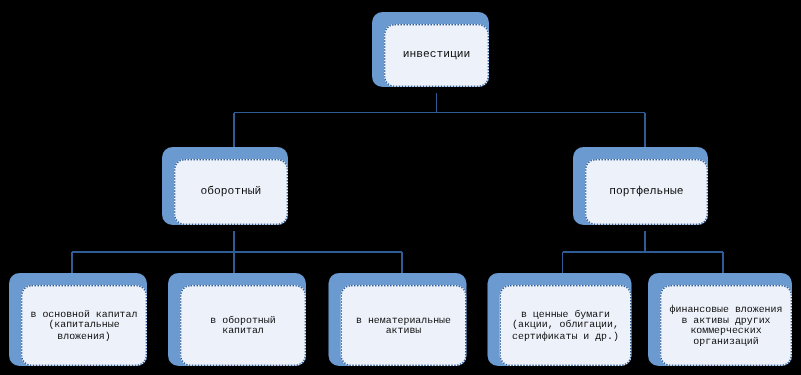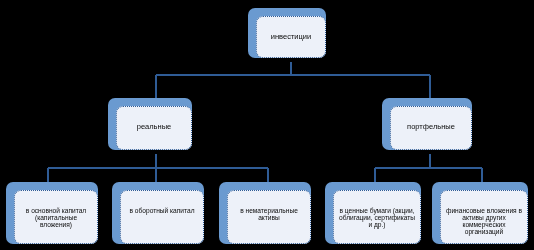--- a/index.html
+++ b/index.html
@@ -21,23 +21,24 @@
     border-radius:7px;
   }
   
   .node .face{
     position:absolute;left:8px;top:8px;
     width:calc(100% - 8px);height:calc(100% - 8px);
     background:#EDF1F9;
     border:1px dotted #2F5C96;
     border-radius:7px;
     box-sizing:border-box;
-    display:flex;justify-content:center;
+    display:flex;align-items:center;justify-content:center;
     text-align:center;
     padding:16px 4px;
+    font-family:Liberation Mono, monospace;
   }
   .node .label{
     color:#0B0B0B;
     line-height:1.08;
     letter-spacing:0px;
     display:block;
   }
   .lvl1 .label{font-size:7.5px;}
   .lvl2 .label{font-size:7.5px;}
   .lvl3 .label{font-size:6.6px;}
@@ -74,21 +75,21 @@
   <div class="node lvl1" style="left:248px;top:8px;width:78px;height:50px;">
     <div class="shadow"></div>
     <div class="face">
       <span class="label">инвестиции</span>
     </div>
   </div>
 
   <div class="node lvl2" style="left:108px;top:98px;width:84px;height:52px;">
     <div class="shadow"></div>
     <div class="face">
-      <span class="label">реальные</span>
+      <span class="label">оборотный</span>
     </div>
   </div>
 
   <div class="node lvl2" style="left:382px;top:98px;width:90px;height:52px;border-radius:14px;">
     <div class="shadow"></div>
     <div class="face">
       <span class="label">портфельные</span>
     </div>
   </div>
 

